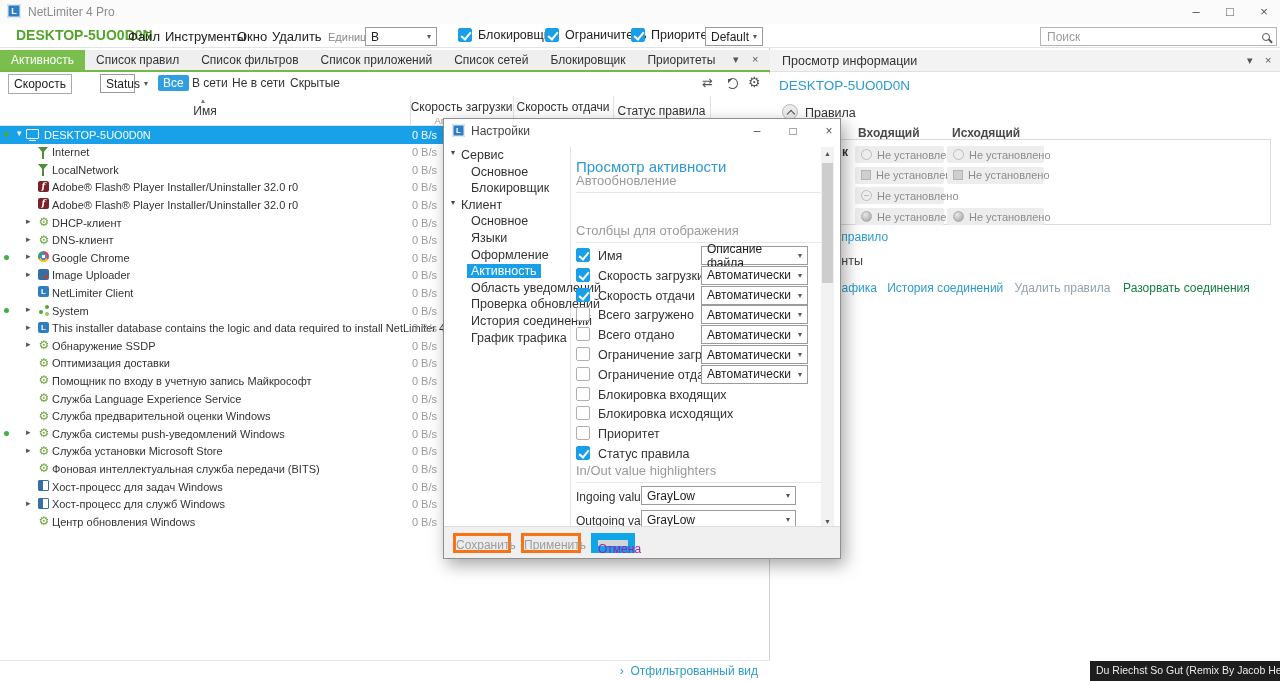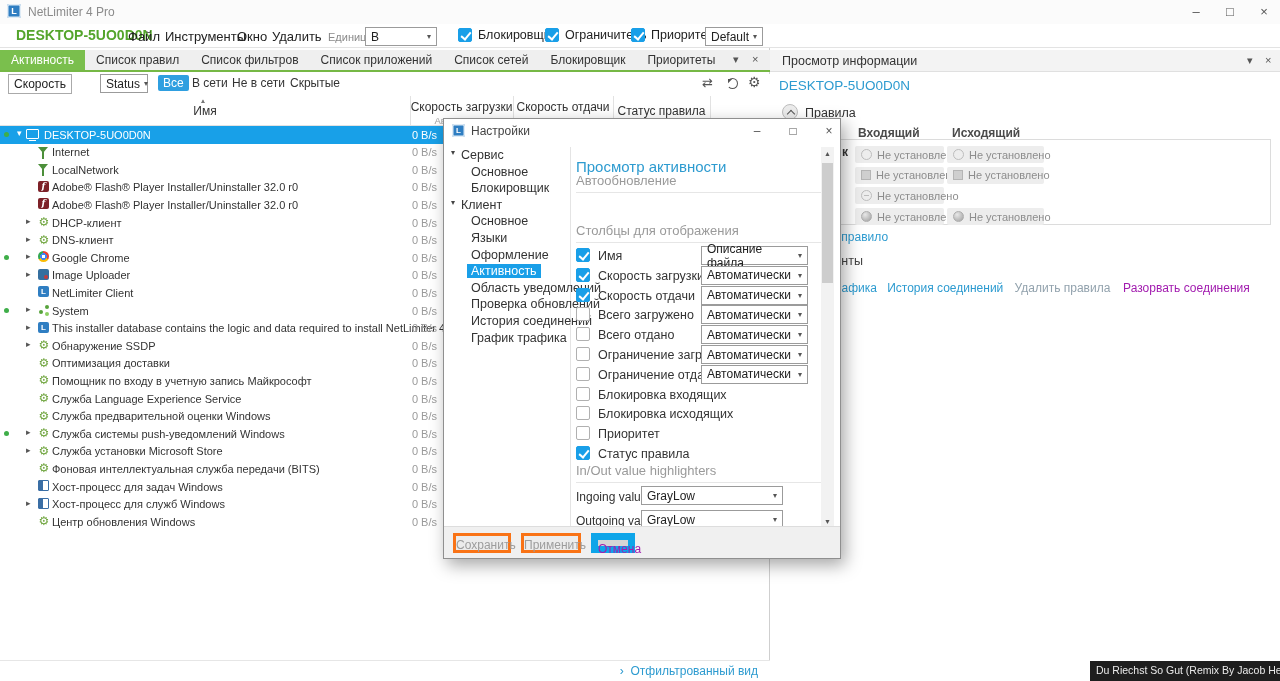--- a/index.html
+++ b/index.html
@@ -33,21 +33,21 @@
   
   .left-panel{position:absolute;left:0;top:48px;width:770px;height:633px;background:#fff;border-right:1px solid #cfcfcf}
   .tabstrip{position:absolute;left:0;top:2px;width:770px;height:22px;background:#efefef;border-bottom:2px solid #76b845;
             display:flex;align-items:stretch}
   .tab{padding:0 11px;font-size:12px;color:#333;display:flex;align-items:center}
   .tab.act{background:#7abf4d;color:#fff}
   .strip-ico{position:absolute;top:5px;font-size:11px;color:#555}
   .filterbar{position:absolute;left:0;top:26px;width:770px;height:22px;background:#fff}
   .btn-speed{position:absolute;left:8px;top:0;width:64px;height:20px;border:1px solid #aaa;background:#fff;
              font-size:12px;color:#222;text-align:center;line-height:18px}
-  .dd-status{position:absolute;left:100px;top:0;width:48px}
+  .dd-status{position:absolute;left:100px;top:0;width:35px}
   .sfilter{position:absolute;top:2px;font-size:12px;color:#333}
   .sfilter.sel{background:#2f9fe0;color:#fff;border-radius:2px;padding:1px 5px;top:1px}
   .swap-ic{position:absolute;left:702px;top:1px;font-size:13px;color:#555}
   .refresh{position:absolute;left:727px;top:4px;width:11px;height:11px;border:1.7px solid #555;border-radius:50%;border-left-color:transparent}
   .refresh:after{content:"";position:absolute;left:-3px;top:-3px;border:3.5px solid transparent;border-right-color:#555;transform:rotate(45deg)}
   .gear-tool{position:absolute;left:748px;top:0;font-size:14px;color:#555}
   
   .colheaders{position:absolute;left:0;top:48px;width:770px;height:30px;background:#fff;border-bottom:1px solid #e2e2e2}
   .chsep{position:absolute;top:0;width:1px;height:30px;background:#e2e2e2}
   .chead{position:absolute;text-align:center;font-size:12px;color:#333}
@@ -117,21 +117,21 @@
   .titem .tlab{position:absolute;top:1px}
   .titem .tlab.selbg{background:#199fe8;color:#fff;padding:0 4px;margin-left:-4px}
   .dlg-body{position:absolute;left:132px;top:24px;width:246px;height:385px;overflow:hidden}
   .dlg-heading{position:absolute;left:0;top:15px;font-size:15px;color:#2d9bd0}
   .dlg-section{position:absolute;left:0;width:100%;font-size:13px;color:#9a9a9a;border-bottom:1px solid #e6e6e6;padding-bottom:4px}
   .crow{position:absolute;left:0;width:100%;height:19.8px}
   .crow .cb{position:absolute;left:0;top:1px}
   .crow .clab{position:absolute;left:22px;top:2px;font-size:12.5px;color:#333;white-space:nowrap}
   .crow .dd{position:absolute;left:125px;top:-1px;width:107px}
   .hlrow .hlab{position:absolute;left:0;top:3px;font-size:12px;color:#333}
-  .hlrow .dd{position:absolute;left:65px;top:-1px;width:142px}
+  .hlrow .dd{position:absolute;left:65px;top:-1px;width:155px}
   .dlg-scroll{position:absolute;right:6px;top:28px;width:13px;height:381px;background:#f2f2f2}
   .dlg-scroll .sarr{position:absolute;left:0;width:13px;height:13px;text-align:center;font-size:7px;color:#555;line-height:13px}
   .dlg-scroll .thumb{position:absolute;left:1px;width:11px;background:#cdcdcd}
   .dlg-footer{position:absolute;left:0;bottom:0;width:100%;height:32px;background:#f0f0f0;border-top:1px solid #ddd}
   .dbtn{position:absolute;top:6px;height:20px;font-size:12px;text-align:center;line-height:18px}
   .dbtn.dis{background:#ececec;color:#9d9d9d;border:3px solid #f97316}
   .dbtn.cancel{background:#d5d5d5;color:#a21caf;border:7px solid #0ea5e9}
   
   .music{position:absolute;left:1090px;top:661px;width:190px;height:20px;background:#1e1e1e;color:#eaeaea;
          font-size:10.5px;line-height:19px;padding:0 6px;white-space:nowrap;overflow:hidden;z-index:20}
@@ -157,20 +157,24 @@
       <span>В</span>
         <span class="ca">▾</span>
     </div>
     <span id="menu-toggles"><span class="toggle" style="left:458px">
      <span class="cb on"></span>Блокировщик</span><span class="toggle" style="left:545px">
      <span class="cb on"></span>Ограничитель</span><span class="toggle" style="left:631px">
      <span class="cb on"></span>Приоритеты</span></span>
     <div class="dd abs" style="left:705px;top:3px;width:58px">
       <span>Default</span>
         <span class="ca">▾</span>
+    </div>
+    <div class="search">
+      <span class="ph">Поиск</span>
+      <span class="mag"></span>
     </div>
   </div>
 
   <div class="left-panel">
     <div class="tabstrip" id="tabstrip">
         <div class="tab act">Активность</div>
         <div class="tab ">Список правил</div>
         <div class="tab ">Список фильтров</div>
         <div class="tab ">Список приложений</div>
         <div class="tab ">Список сетей</div>
@@ -384,21 +388,21 @@
     <span class="ci-minus"></span>Не установлено</span><span class="chip" style="left:85px;top:160.1px;width:89px">
     <span class="ci-sphere"></span>Не установлено</span><span class="chip" style="left:177px;top:160.1px;width:97px">
     <span class="ci-sphere"></span>Не установлено</span></span>
 
     <span class="rp-link" style="left:15px;top:182px">Добавить правило</span>
     <span class="rp-section" style="left:15px;top:206px">Инструменты</span>
     <span id="tools-links" class="abs" style="left:15px;top:233px;width:490px;height:16px">
         <span class="tool-link" style="left:0px;color:#2d9bd0">График трафика</span>
         <span class="tool-link" style="left:102.2px;color:#2d9bd0">История соединений</span>
         <span class="tool-link" style="left:229.6px;color:#92a2ad">Удалить правила</span>
-        <span class="tool-link" style="left:338.1px;color:#a21caf">Разорвать соединения</span>
+        <span class="tool-link" style="left:338.1px;color:#15803d">Разорвать соединения</span>
       </span>
   </div>
 
   <div class="dialog">
     <div class="dlg-titlebar">
       <span class="logo abs" style="left:8px;top:5px;width:13px;height:13px;line-height:13px;font-size:8px">L</span>
       <span class="dlg-title">Настройки</span>
       <span class="dlg-winbtn" style="left:300px">–</span>
       <span class="dlg-winbtn" style="left:336px">□</span>
       <span class="dlg-winbtn" style="left:372px">×</span>

